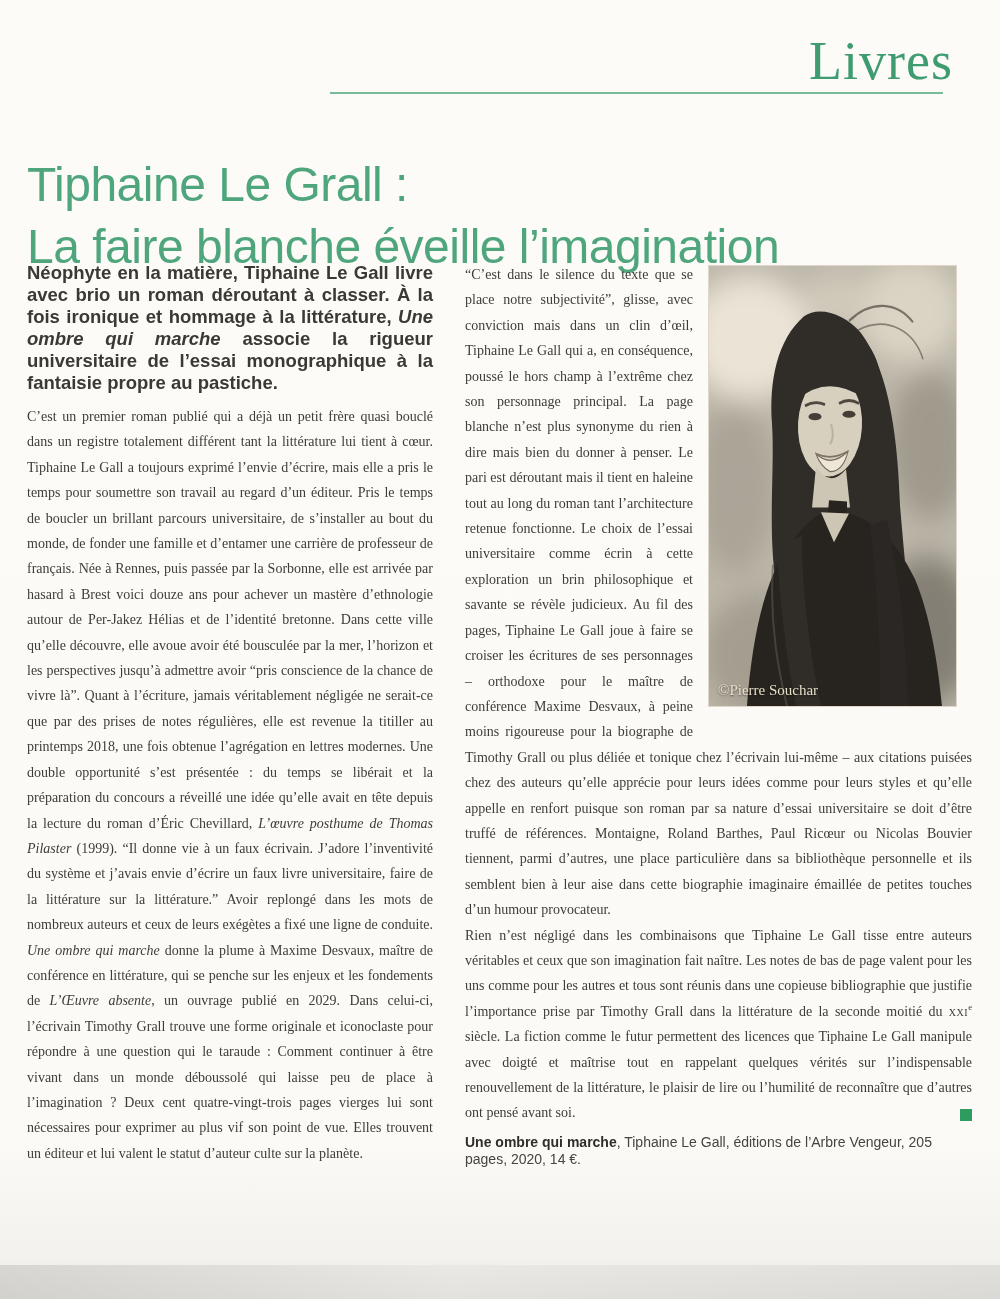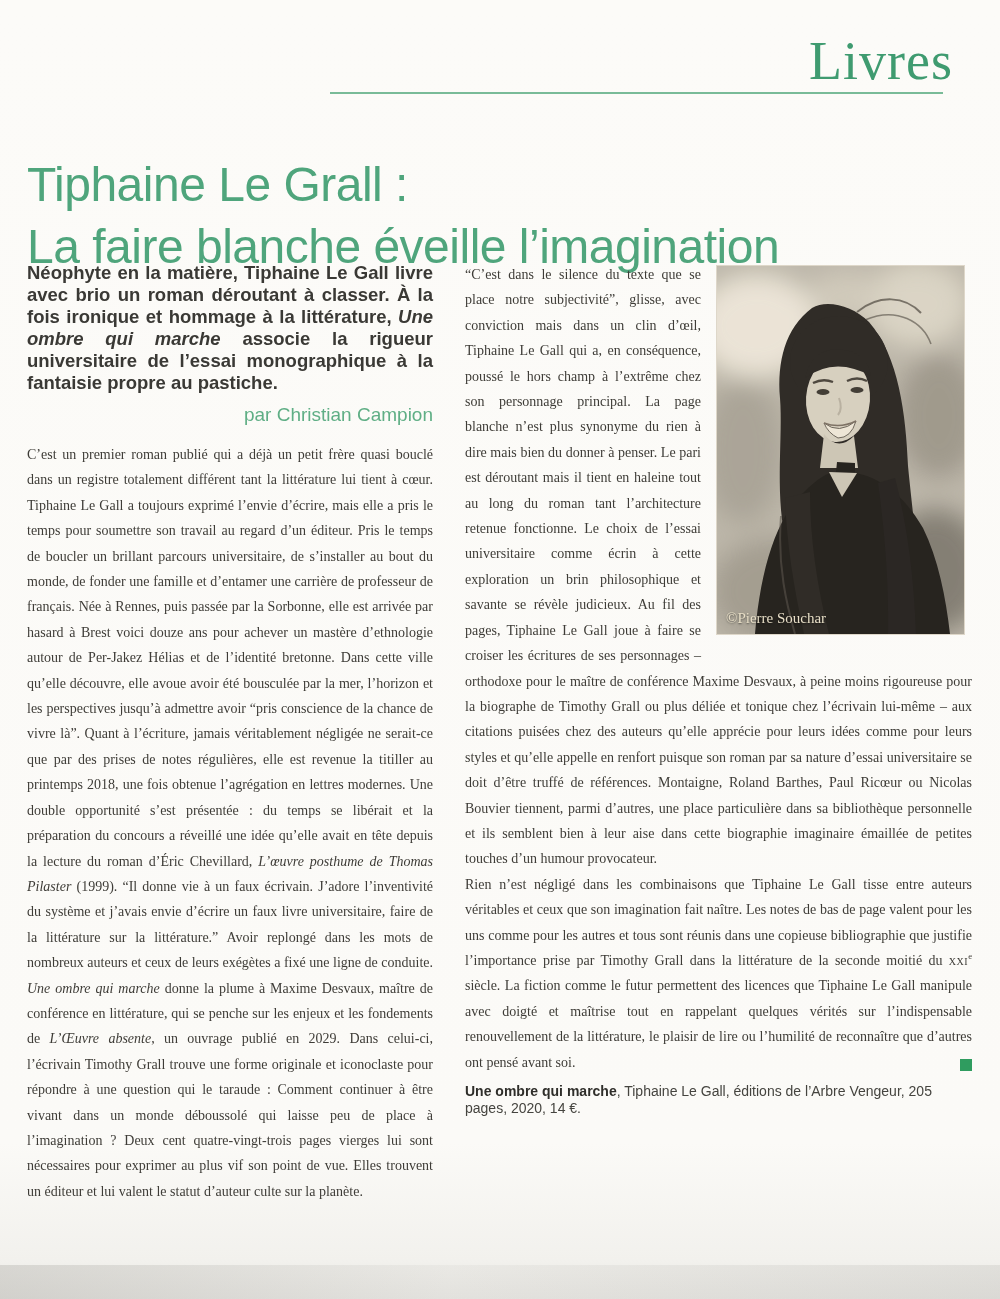--- a/index.html
+++ b/index.html
@@ -59,22 +59,22 @@
     text-align:justify;margin:0;
     color:#3e3c37;
   }
   .bodytext + .bodytext{margin-top:0;}
   .it{font-style:italic;}
   .bd{font-weight:bold;}
   .sc{font-variant:small-caps;letter-spacing:.5px;}
   .sup{vertical-align:super;font-size:.62em;line-height:0;}
   
   .photo{
-    float:right;width:247px;height:368px;
-    margin:4px 8px 26px 16px;
+    float:right;width:247px;height:440px;
+    margin:4px 16px 26px 16px;
     position:relative;overflow:hidden;
     background:#b8b5ac;
     filter:sepia(.12) contrast(.96);
     outline:1px solid #d9d6cd;
   }
   .photo svg{display:block;width:100%;height:100%;}
   .photo-credit{
     position:absolute;left:9px;bottom:7px;
     font-family:"Liberation Serif", serif;
     font-size:15px;color:#e4ddc9;
@@ -104,21 +104,20 @@
 
   <h1 class="article-title">
     <span>Tiphaine Le Grall :</span><br>
     <span>La faire blanche éveille l’imagination</span>
   </h1>
 
   <div class="content">
 
     <div class="col-left">
       <p class="intro"><span>Néophyte en la matière, Tiphaine Le Gall livre avec brio un roman déroutant à classer. À la fois ironique et hommage à la littérature, </span><span class="it">Une ombre qui marche</span><span> associe la rigueur universitaire de l’essai monographique à la fantaisie propre au pastiche.</span></p>
-      <p class="byline">par Christian Campion</p>
       <p class="bodytext"><span>C’est un premier roman publié qui a déjà un petit frère quasi bouclé dans un registre totalement différent tant la littérature lui tient à cœur. Tiphaine Le Gall a toujours exprimé l’envie d’écrire, mais elle a pris le temps pour soumettre son travail au regard d’un éditeur. Pris le temps de boucler un brillant parcours universitaire, de s’installer au bout du monde, de fonder une famille et d’entamer une carrière de professeur de français. Née à Rennes, puis passée par la Sorbonne, elle est arrivée par hasard à Brest voici douze ans pour achever un mastère d’ethnologie autour de Per-Jakez Hélias et de l’identité bretonne. Dans cette ville qu’elle découvre, elle avoue avoir été bousculée par la mer, l’horizon et les perspectives jusqu’à admettre avoir “pris conscience de la chance de vivre là”. Quant à l’écriture, jamais véritablement négligée ne serait-ce que par des prises de notes régulières, elle est revenue la titiller au printemps 2018, une fois obtenue l’agrégation en lettres modernes. Une double opportunité s’est présentée : du temps se libérait et la préparation du concours a réveillé une idée qu’elle avait en tête depuis la lecture du roman d’Éric Chevillard, </span><span class="it">L’œuvre posthume de Thomas Pilaster</span><span> (1999). “Il donne vie à un faux écrivain. J’adore l’inventivité du système et j’avais envie d’écrire un faux livre universitaire, faire de la littérature sur la littérature.” Avoir replongé dans les mots de nombreux auteurs et ceux de leurs exégètes a fixé une ligne de conduite. </span><span class="it">Une ombre qui marche</span><span> donne la plume à Maxime Desvaux, maître de conférence en littérature, qui se penche sur les enjeux et les fondements de </span><span class="it">L’Œuvre absente</span><span>, un ouvrage publié en 2029. Dans celui-ci, l’écrivain Timothy Grall trouve une forme originale et iconoclaste pour répondre à une question qui le taraude : Comment continuer à être vivant dans un monde déboussolé qui laisse peu de place à l’imagination ? Deux cent quatre-vingt-trois pages vierges lui sont nécessaires pour exprimer au plus vif son point de vue. Elles trouvent un éditeur et lui valent le statut d’auteur culte sur la planète.</span></p>
     </div>
 
     <div class="col-right">
 
       <div class="photo">
         <svg viewBox="0 0 247 368" preserveAspectRatio="none">
           <defs>
             <filter id="blurbg" x="-30%" y="-30%" width="160%" height="160%">
               <feGaussianBlur stdDeviation="12"></feGaussianBlur>

